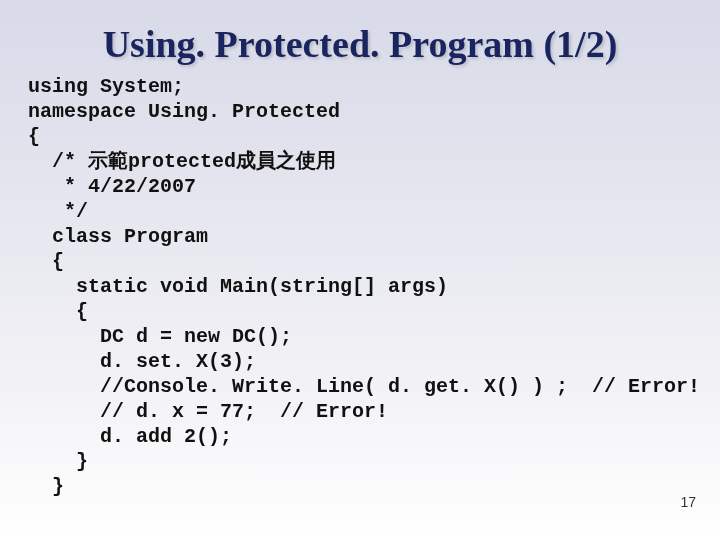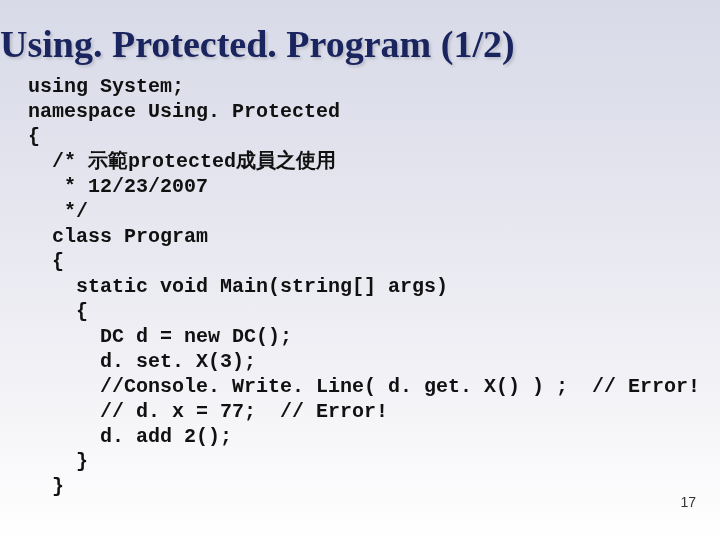--- a/index.html
+++ b/index.html
@@ -8,20 +8,21 @@
     width: 720px;
     height: 540px;
     overflow: hidden;
   }
   body {
     background: linear-gradient(180deg, #d8dae8 0%, #e2e3ed 30%, #f2f2f6 70%, #ffffff 100%);
     font-family: "Times New Roman", Times, serif;
     position: relative;
   }
   .title {
+    text-align: center;
     font-size: 38px;
     font-weight: bold;
     color: #1a2560;
     text-shadow: 2px 2px 3px rgba(0,0,0,0.15);
     padding-top: 22px;
     padding-bottom: 6px;
   }
   .code-block {
     font-family: "Courier New", Courier, monospace;
     font-size: 20px;
@@ -43,21 +44,21 @@
 </style>
 </head>
 <body>
 
 <div class="title">Using. Protected. Program (1/2)</div>
 
 <div class="code-block">using System;
 namespace Using. Protected
 {
   /* 示範protected成員之使用
-   * 12/23/2007
+   * 4/22/2007
    */
   class Program
   {
     static void Main(string[] args)
     {
       DC d = new DC();
       d. set. X(3);
       //Console. Write. Line( d. get. X() ) ;  // Error!
       // d. x = 77;  // Error!
       d. add 2();

